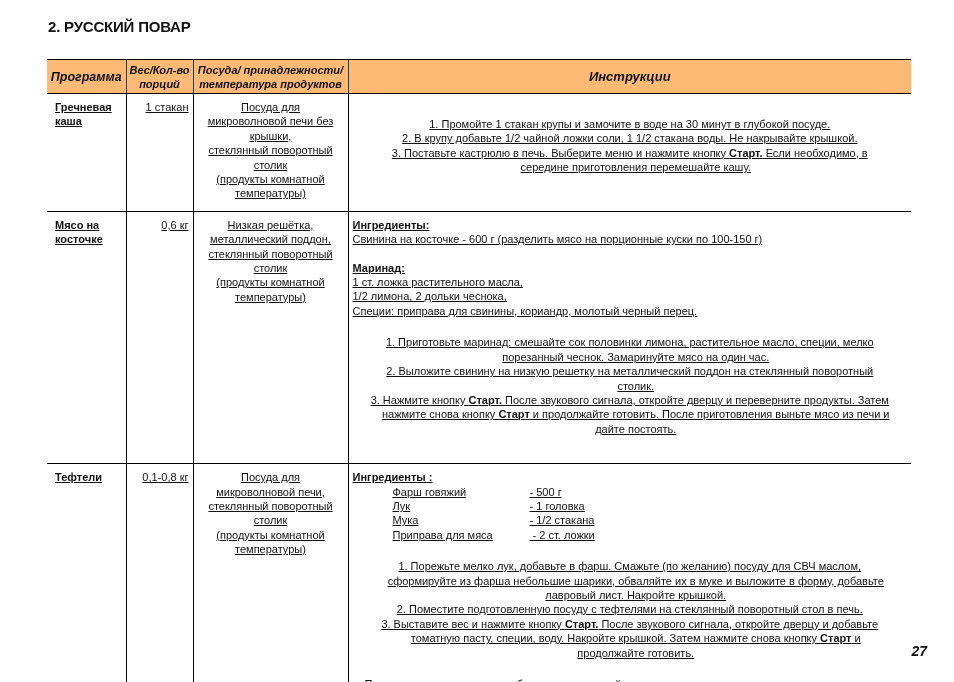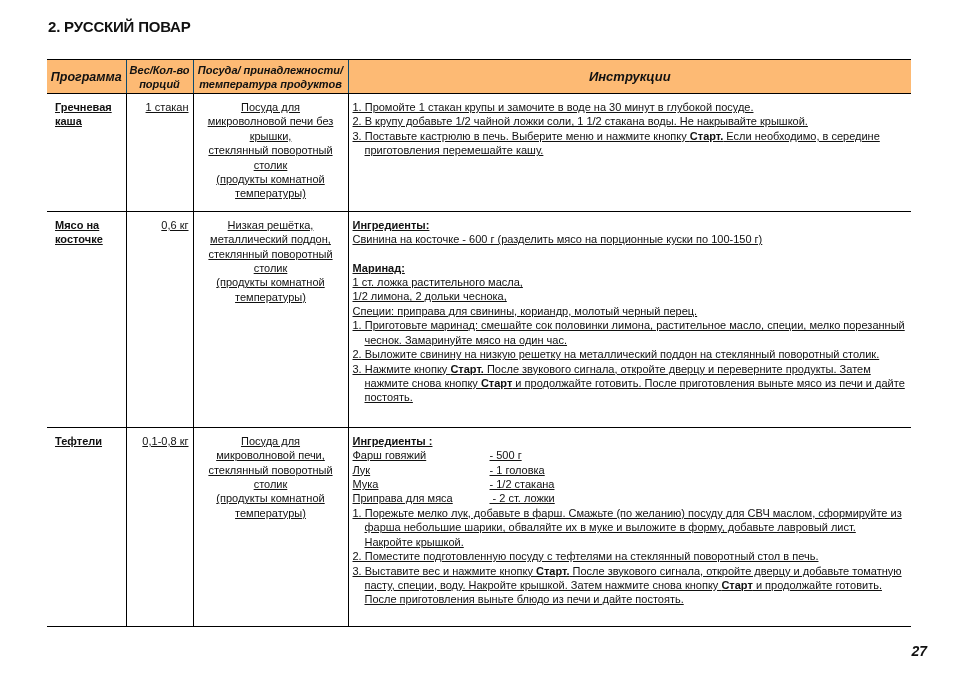--- a/index.html
+++ b/index.html
@@ -16,26 +16,26 @@
   .tbl th.instr { font-size: 13px; }
   .tbl td { vertical-align: top; padding: 6px 4px 10px 4px; border-bottom: 1px solid #000; text-decoration: underline; }
   .tbl td.c1 { padding-left: 8px; font-weight: bold; }
   .tbl td.c2 { text-align: right; }
   .tbl td.c3 { text-align: center; }
   .tbl .vb { border-left: 1px solid #000; }
   .tbl th.vb { border-left: 1px solid #0c4a6e; }
   .c4 p { margin: 0; }
   .c4 .gap { height: 14px; }
   .c4 .h { font-weight: bold; }
-  .c4 ol { margin: 0; padding: 0; list-style: none; }
+  .c4 ol { margin: 17px; padding: 0; list-style: none; text-align: center; }
   .c4 li { padding-left: 12px; text-indent: -12px; }
   .c4 .cont { padding-left: 12px; }
   .c4 b { font-weight: bold; }
   .ing { display: flex; }
-  .ing .n { width: 137px; }
+  .ing .n { width: 137px; margin-left: 40px; }
   .page-num { position: absolute; right: 27px; top: 643px; font-size: 14px; font-weight: bold;
               font-style: italic; }
 </style>
 </head>
 <body>
 
 <div class="section-title">2. РУССКИЙ ПОВАР</div>
 
 <table class="tbl">
   <colgroup>

